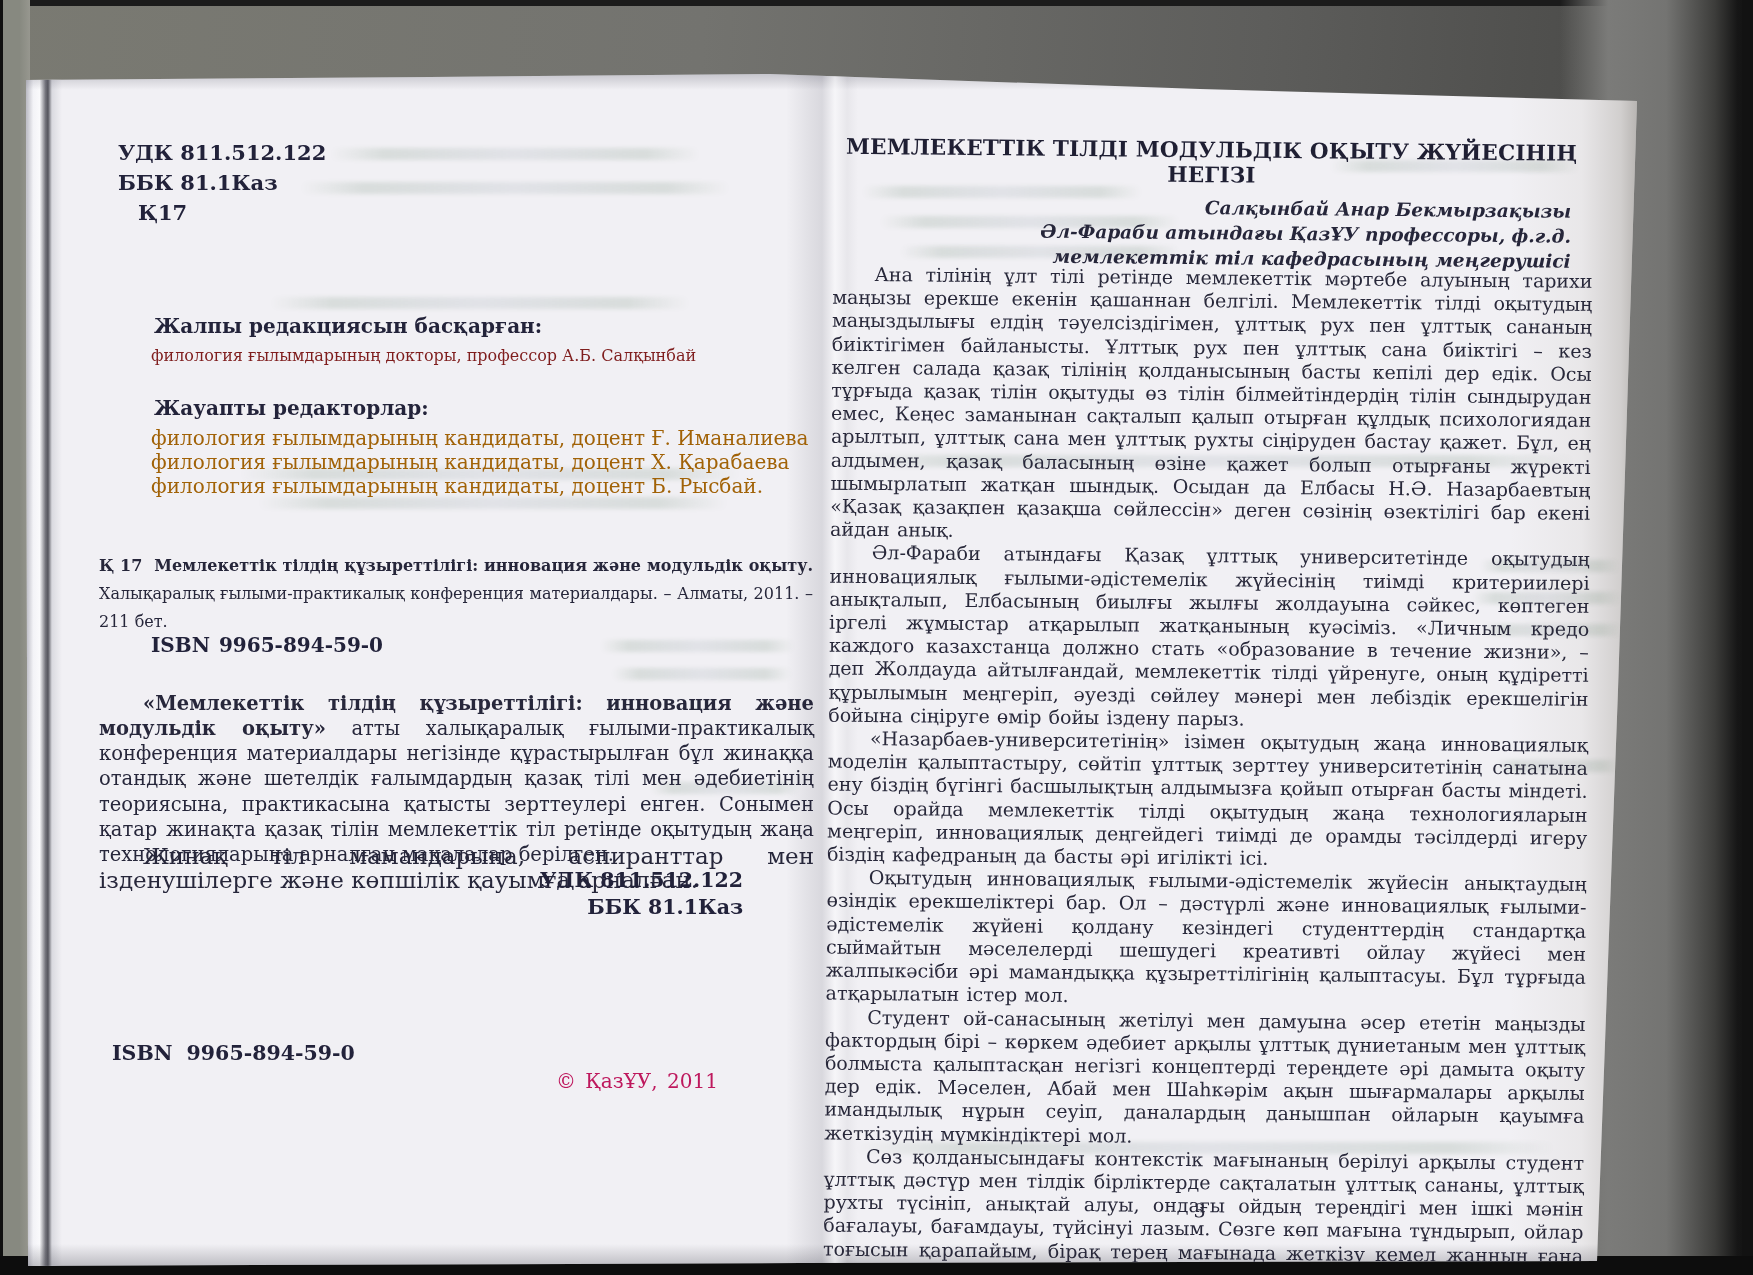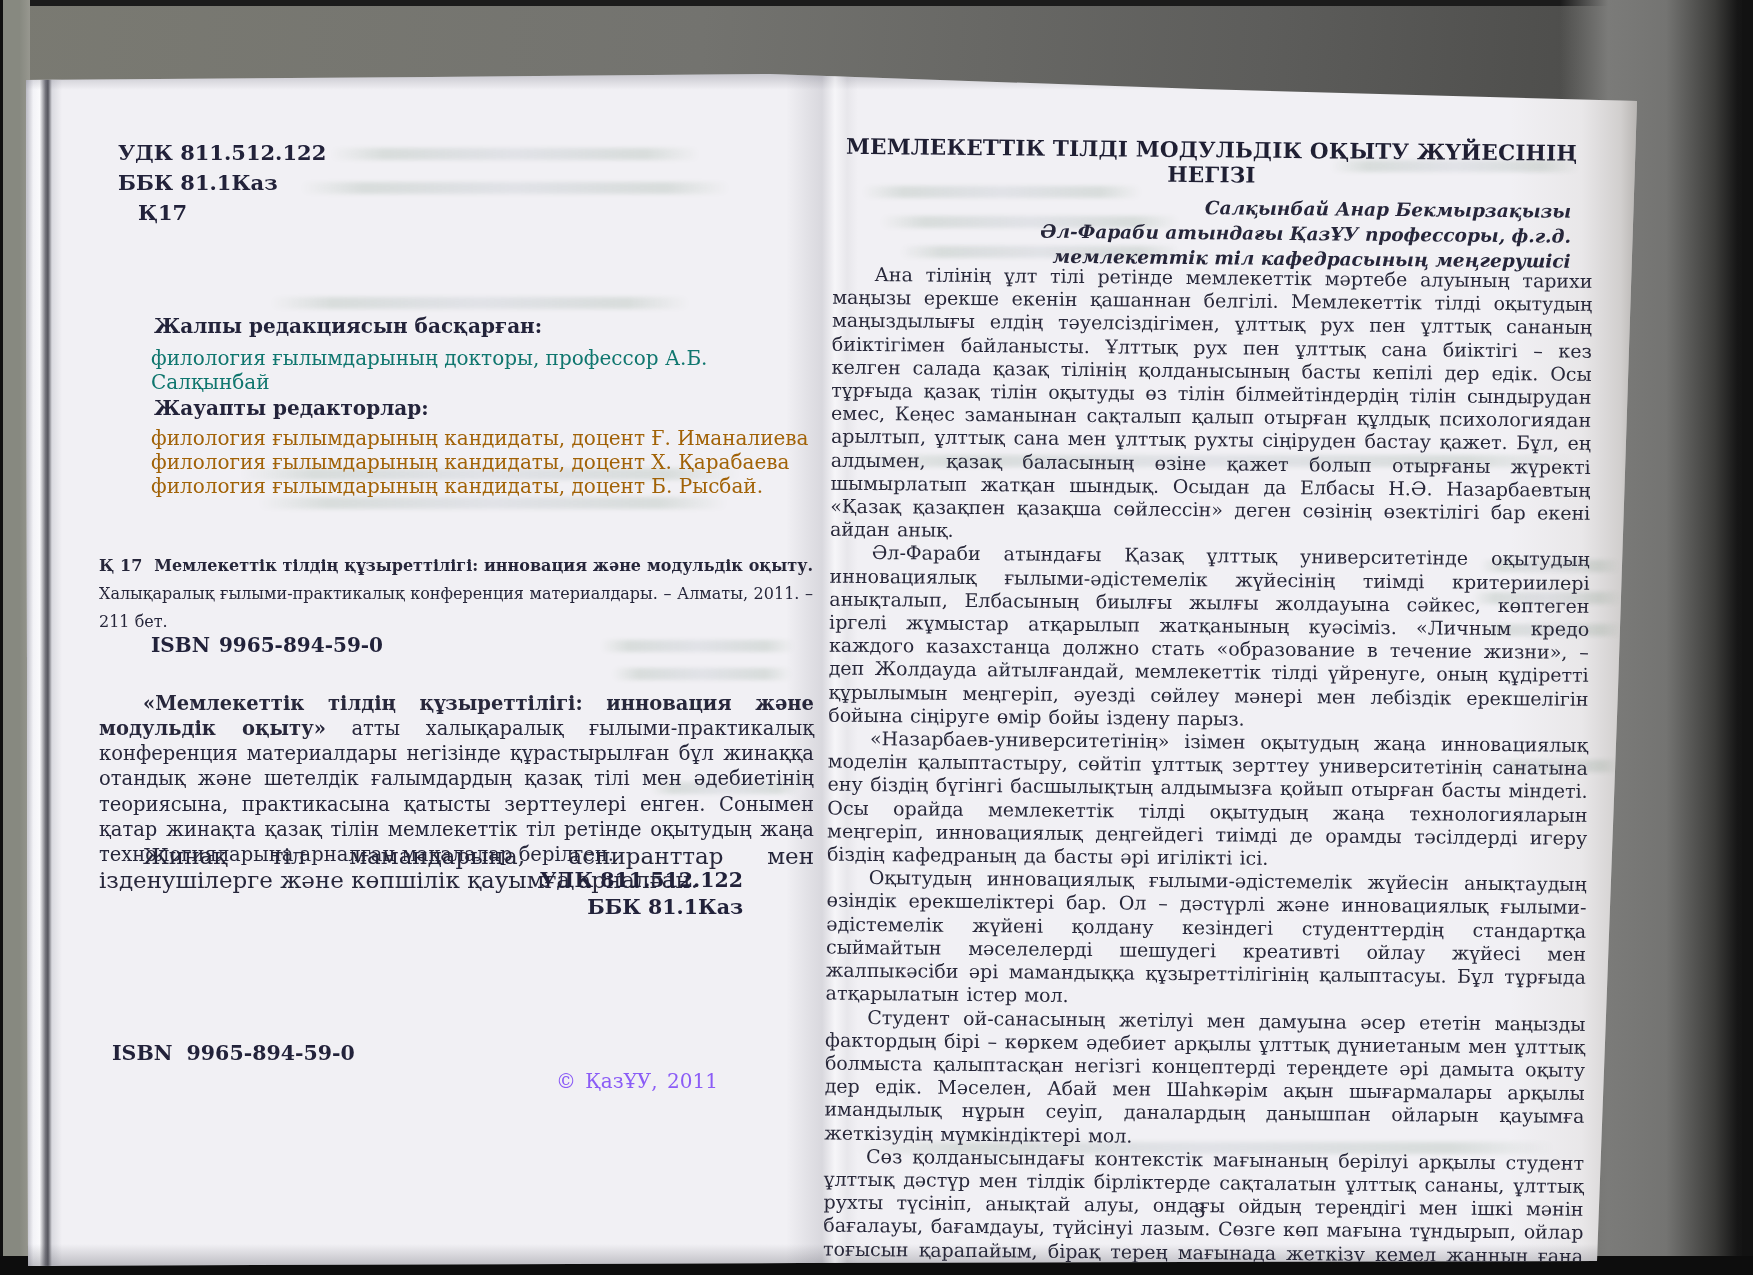--- a/index.html
+++ b/index.html
@@ -36,33 +36,33 @@
   
   .bleed{position:absolute;height:12px;filter:blur(2px);opacity:.45;border-radius:6px;
     background:linear-gradient(90deg,rgba(120,145,125,0),rgba(120,145,125,.45) 15%,rgba(125,140,150,.30) 50%,rgba(120,145,125,.45) 85%,rgba(120,145,125,0));}
 
   
   .b{font-weight:bold;}
   .left-page{left:0;top:0;width:830px;height:898px;}
   .codes-top{left:118px;top:138px;font-size:21px;font-weight:bold;line-height:30px;color:#22223a;}
   .codes-top .indent{padding-left:20px;}
   .ed-head{left:154px;font-size:20px;font-weight:bold;color:#23233a;}
-  .ed-line{left:151px;font-size:20px;color:#0f766e;}
+  .ed-line{left:151px;font-size:16px;color:#7f1d1d;}
   .ed-lines{left:151px;top:426px;font-size:20px;line-height:24px;color:#a16207;}
   .catalog{left:99px;top:536px;width:714px;font-size:16px;line-height:28px;text-align:justify;color:#26263a;}
   .catalog .code{margin-right:12px;}
   .isbn-mid{left:151px;top:633px;font-size:20px;font-weight:bold;word-spacing:2px;color:#22223a;}
   .annotation{left:99px;top:671px;width:715px;font-size:19.5px;line-height:25.3px;
     text-align:justify;text-indent:44px;color:#27273b;}
   .audience{left:99px;top:821px;width:715px;font-size:23px;line-height:24px;
     text-align:justify;text-indent:44px;color:#27273b;}
   .codes-bottom{left:440px;top:867px;width:303px;text-align:right;font-weight:bold;
     font-size:20.5px;line-height:27px;color:#22223a;}
   .isbn-bottom{left:112px;top:1041px;font-size:20.5px;font-weight:bold;word-spacing:7px;color:#22223a;}
-  .copyright{left:556px;top:1069px;font-size:20px;word-spacing:3px;color:#8b5cf6;}
+  .copyright{left:556px;top:1069px;font-size:20px;word-spacing:3px;color:#be185d;}
 
   .right-page{left:830px;top:0;width:766px;height:1275px;transform:rotate(.55deg);transform-origin:40px 120px;}
   .rp-title{left:0;top:134px;width:764px;text-align:center;font-size:21.5px;font-weight:bold;
     letter-spacing:.2px;color:#1f1f33;}
   .rp-author{left:0;top:192px;width:742px;text-align:right;font-weight:bold;font-style:italic;
     font-size:18.5px;line-height:25px;color:#26263a;}
   .rp-body{left:4px;top:263px;width:760px;font-size:19px;line-height:23.2px;
     text-align:justify;word-spacing:1.2px;color:#28283a;}
   .rp-body p{margin:0;text-indent:42px;}
   .rp-pageno{left:0;top:1196px;width:760px;text-align:center;font-size:19px;color:#2a2a3c;}

